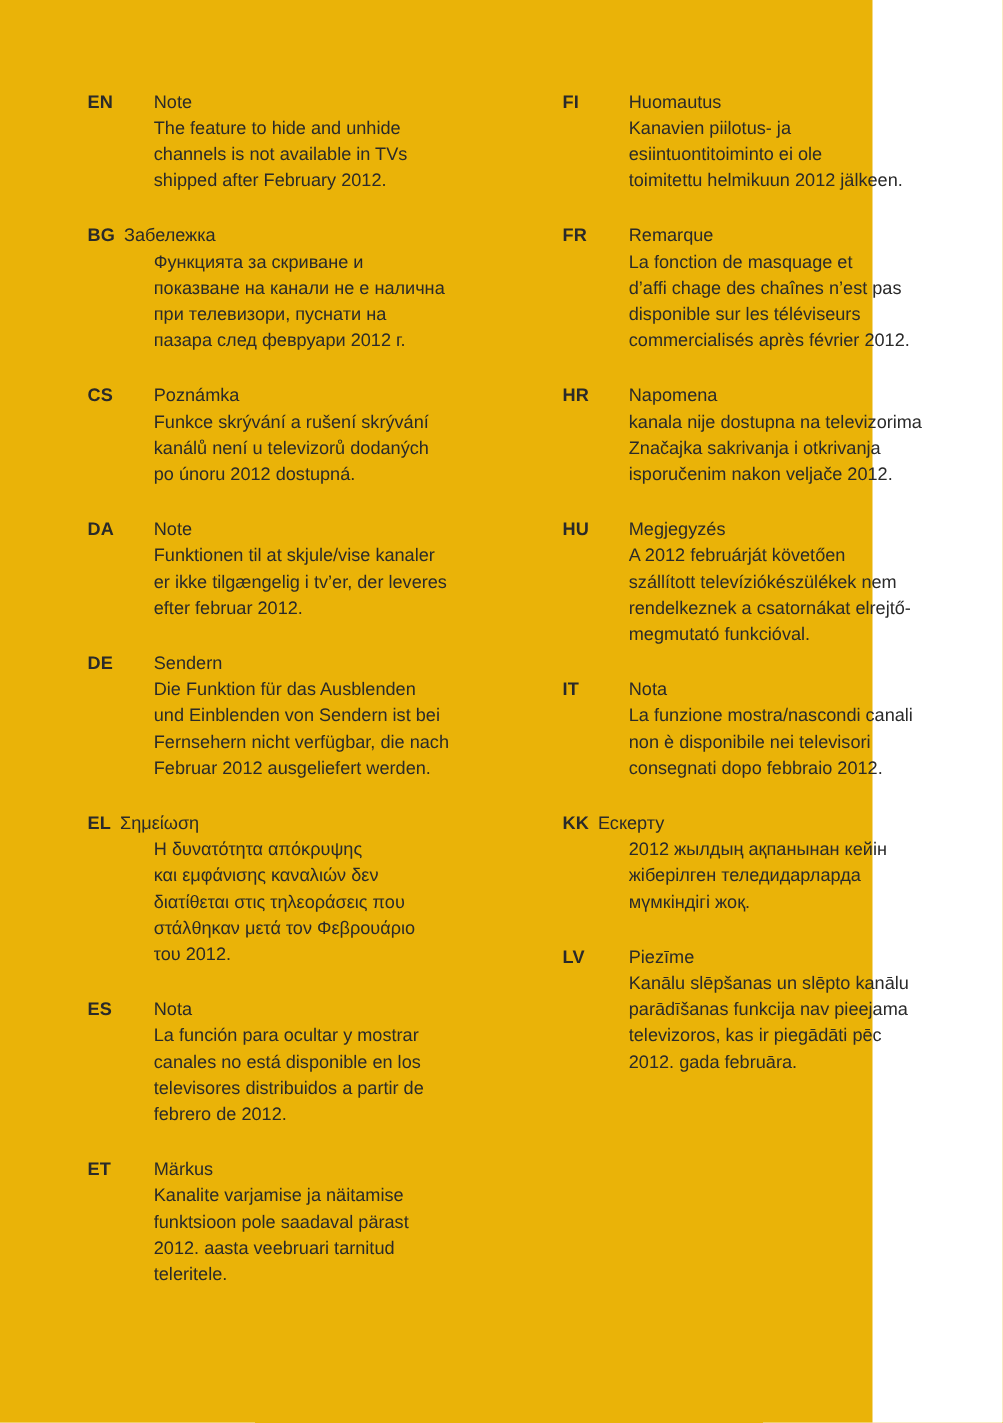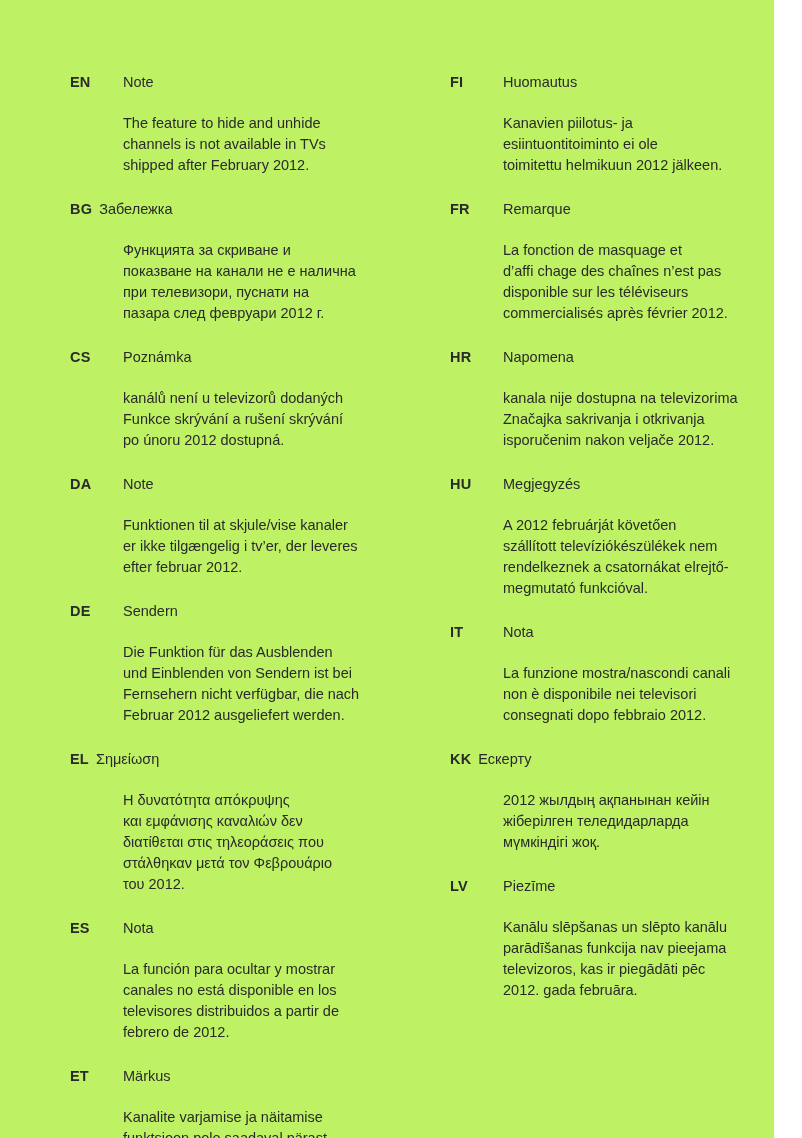--- a/index.html
+++ b/index.html
@@ -9,23 +9,23 @@
   }
   body {
     width: 802px;
     height: 1138px;
     overflow: hidden;
     font-family: "Liberation Sans", sans-serif;
     color: #2a2a2a;
   }
   .page {
     position: relative;
-    width: 774px;
+    width: 698px;
     height: 1138px;
-    background: #bef264;
+    background: #eab308;
   }
   .col {
     position: absolute;
     top: 72px;
     display: flex;
     flex-direction: column;
     gap: 23px;
     font-size: 14.5px;
     line-height: 21px;
   }
@@ -43,21 +43,20 @@
   }
   .entry.inline .code {
     width: auto;
     margin-right: 7px;
   }
   .heading {
     font-weight: normal;
   }
   .body {
     margin-left: 53px;
-    margin-top: 20px;
   }
   .line {
     white-space: nowrap;
   }
 </style>
 </head>
 <body>
 
 <div class="page">
   <div class="col col-left">
@@ -83,22 +82,22 @@
           <div class="line">при телевизори, пуснати на</div>
           <div class="line">пазара след февруари 2012 г.</div>
         </div>
       </div>
       <div class="entry">
         <div class="entry-head">
           <span class="code">CS</span>
           <span class="heading">Poznámka</span>
         </div>
         <div class="body">
+          <div class="line">Funkce skrývání a rušení skrývání</div>
           <div class="line">kanálů není u televizorů dodaných</div>
-          <div class="line">Funkce skrývání a rušení skrývání</div>
           <div class="line">po únoru 2012 dostupná.</div>
         </div>
       </div>
       <div class="entry">
         <div class="entry-head">
           <span class="code">DA</span>
           <span class="heading">Note</span>
         </div>
         <div class="body">
           <div class="line">Funktionen til at skjule/vise kanaler</div>

